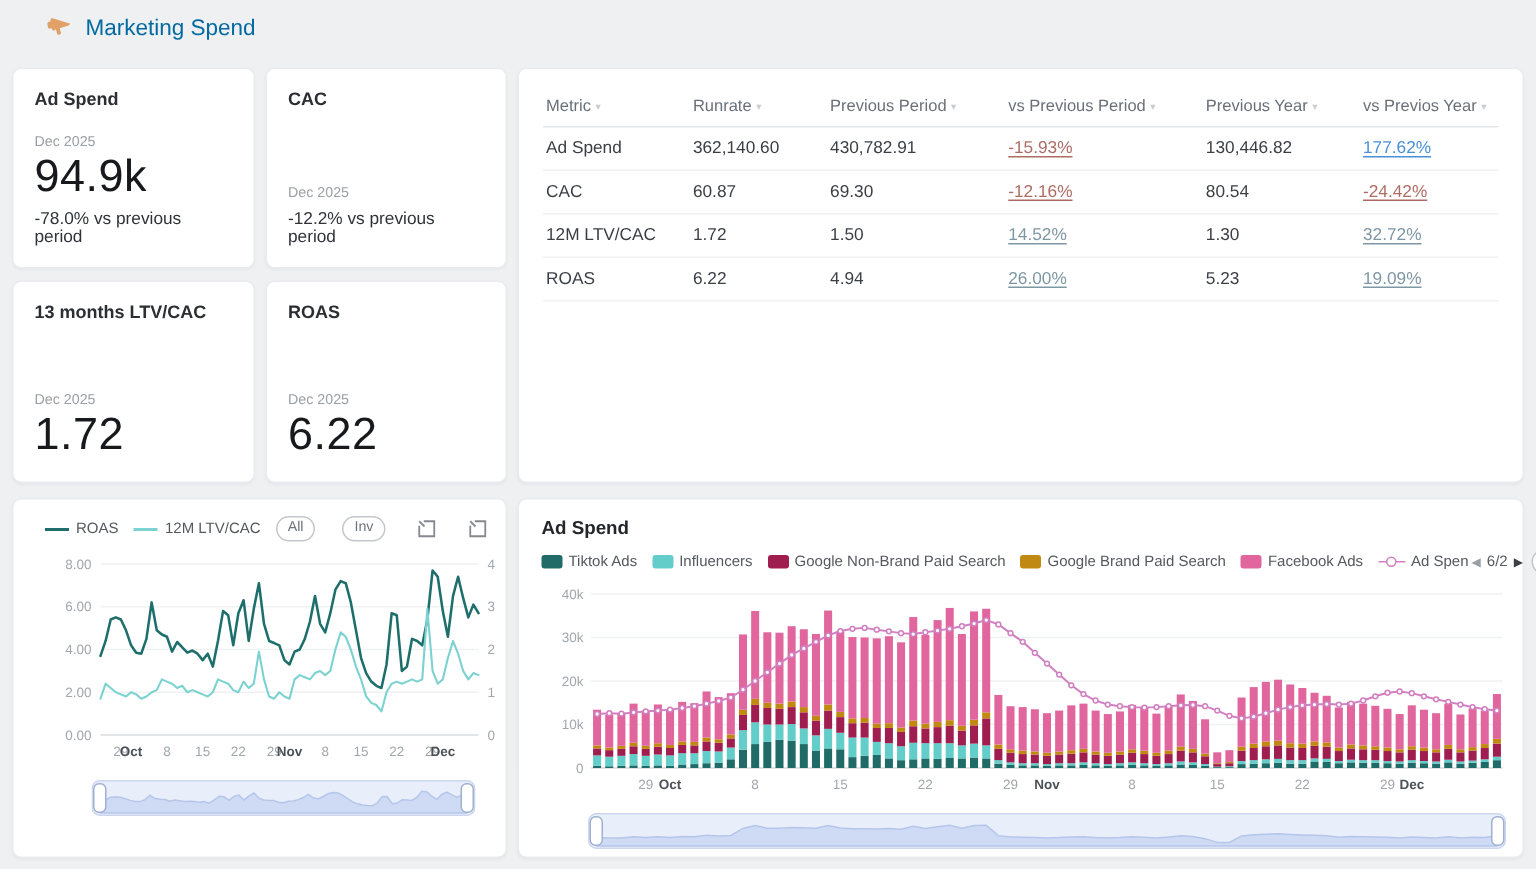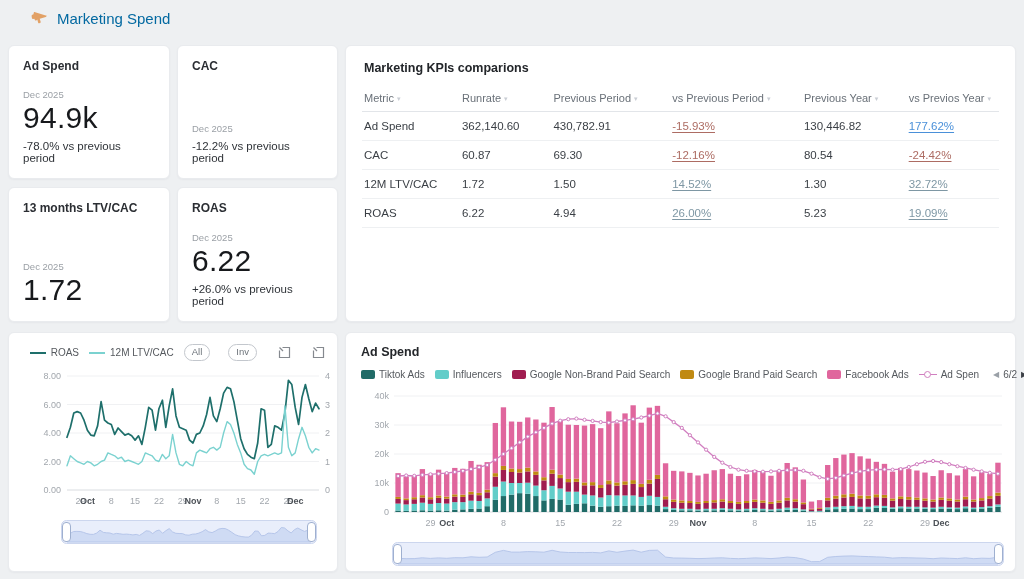--- a/index.html
+++ b/index.html
@@ -93,25 +93,23 @@
   <div class="kpi-title">13 months LTV/CAC</div>
   <div class="kpi-spacer"></div>
   <div class="kpi-period">Dec 2025</div>
   <div class="kpi-value">1.72</div>
 </div>
 <div class="card kpi-card" style="left:177px;top:187px;width:161px;height:135px">
   <div class="kpi-title">ROAS</div>
   <div class="kpi-spacer"></div>
   <div class="kpi-period">Dec 2025</div>
   <div class="kpi-value">6.22</div>
-  <div class="kpi-delta">+26.0% vs previous period</div>
 </div>
 
 <div class="card" style="left:345px;top:45px;width:671px;height:277px;padding:14px 16px">
-  <div class="tbl-title">Marketing KPIs comparions</div>
   <table class="tbl" id="kpi-table">
     <thead>
         <tr>
           <th><span>Metric</span><span class="sort">▾</span></th>
           <th><span>Runrate</span><span class="sort">▾</span></th>
           <th><span>Previous Period</span><span class="sort">▾</span></th>
           <th><span>vs Previous Period</span><span class="sort">▾</span></th>
           <th><span>Previous Year</span><span class="sort">▾</span></th>
           <th><span>vs Previos Year</span><span class="sort">▾</span></th>
         </tr>
@@ -237,21 +235,21 @@
       <span>Google Non-Brand Paid Search</span>
     </span>
     <span class="lg-item">
       <span class="chip" style="background: rgb(192, 138, 18);"></span>
       <span>Google Brand Paid Search</span>
     </span>
     <span class="lg-item">
       <span class="chip" style="background: rgb(224, 102, 157);"></span>
       <span>Facebook Ads</span>
     </span>
-    <span class="lg-item" style="margin-right:12px">
+    <span class="lg-item" style="margin-right:0">
       <span class="lmk" style="color: rgb(209, 127, 192);"></span>
       <span>Ad Spen</span>
     </span>
     <span class="pager">
       <span class="pg-arrow prev">◀</span>
       <span>6/2</span>
       <span class="pg-arrow next">▶</span>
     </span>
     <span class="ctrls push-right">
       <span class="pill">All</span>

